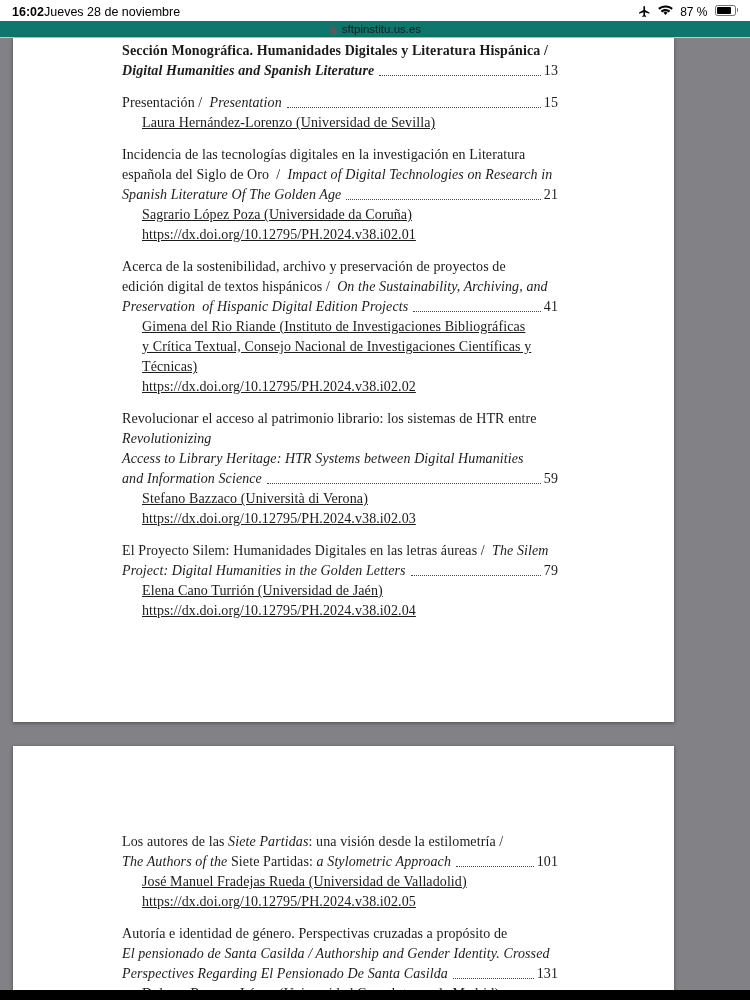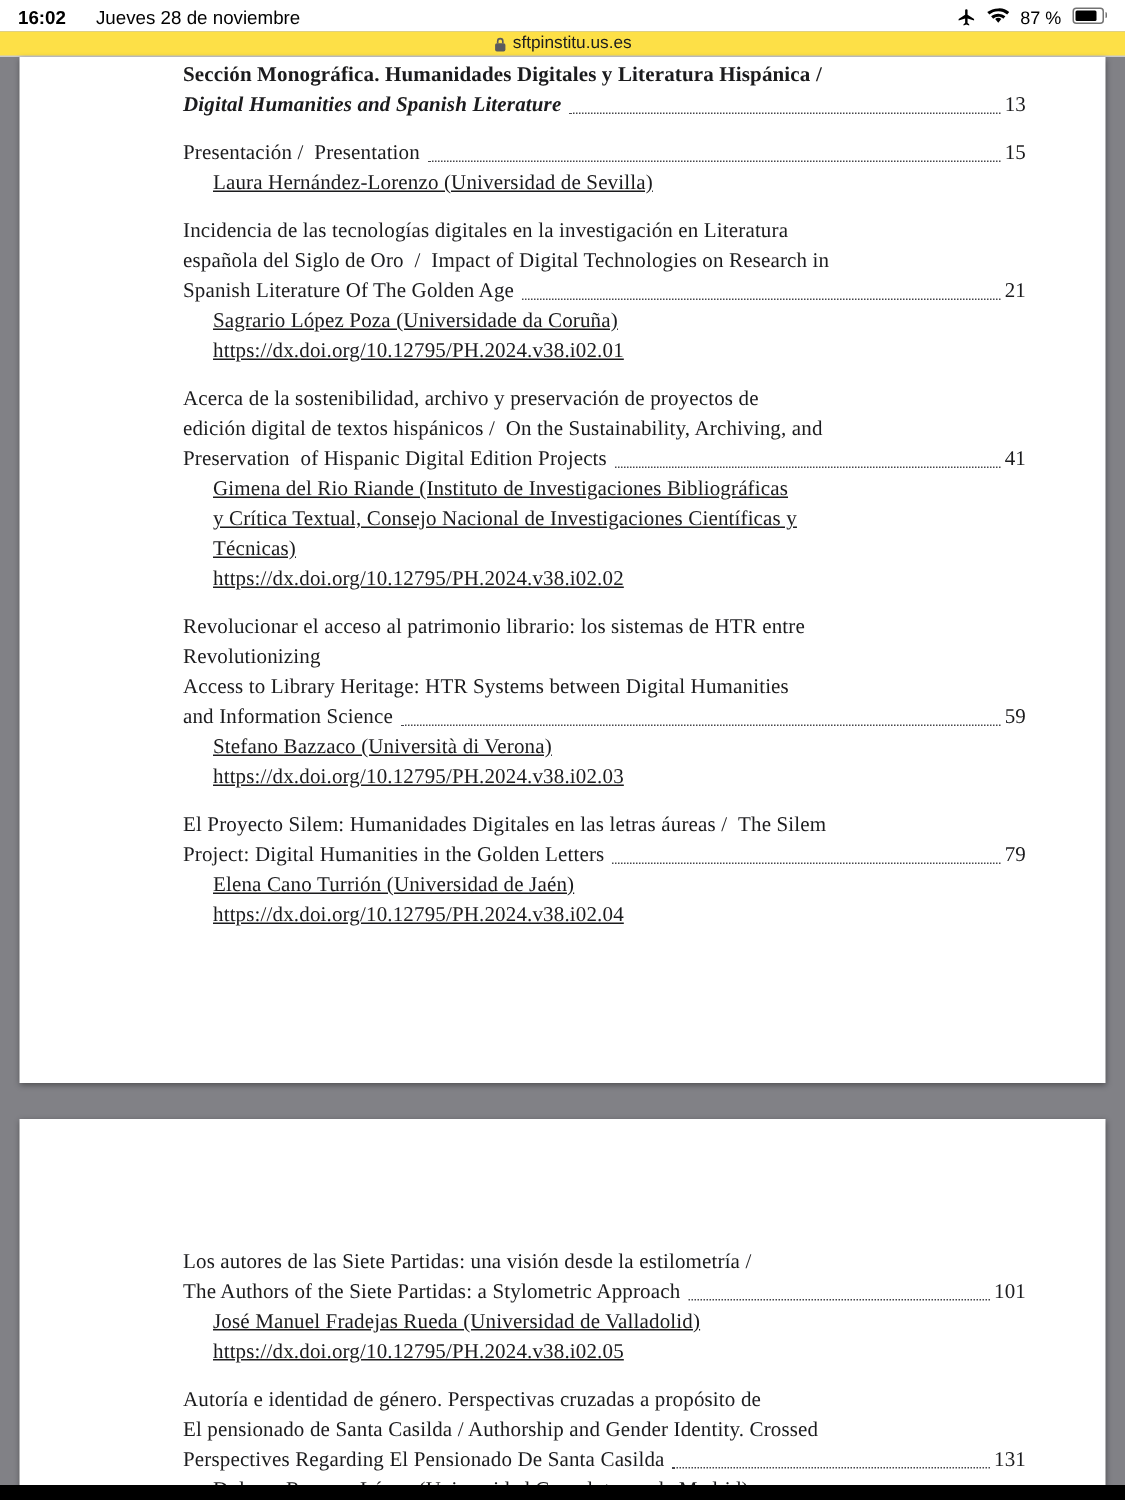--- a/index.html
+++ b/index.html
@@ -12,66 +12,66 @@
     position: relative;
   }
 
   
   .status-bar {
     height: 21px; background: #ffffff;
     display: flex; justify-content: space-between; align-items: center;
     padding: 3px 12px 0 12px;
     font-size: 12.5px; color: #000;
   }
-  .status-left { display: flex; gap: 20px; align-items: center; }
+  .status-left { display: flex; gap: 0; align-items: center; }
   .status-time { font-weight: 700; }
   .status-date { font-weight: 400; }
   .status-right { display: flex; gap: 7px; align-items: flex-start; }
   .status-right .percent { font-size: 12px; font-weight: 400; }
   .icon { display: inline-flex; align-items: center; }
   .battery { display: inline-flex; align-items: center; }
   .battery-body {
     width: 21px; height: 10.5px;
     border: 1px solid rgba(0,0,0,.55); border-radius: 2.5px; padding: 1px;
   }
   .battery-fill { display: block; height: 100%; background: #000; border-radius: 1px; }
   .battery-cap {
     width: 1.5px; height: 4px; background: rgba(0,0,0,.55);
     border-radius: 0 1px 1px 0; margin-left: 1px;
   }
 
   
   .toolbar {
-    height: 17px; background: #fde047;
+    height: 17px; background: #0f766e;
     display: flex; justify-content: center; align-items: center; gap: 4px;
     font-size: 11.5px; color: #1c1c1e;
     border-bottom: 1px solid #c9c9cb;
   }
 
   
   .viewport {
     position: absolute; top: 38px; left: 0; right: 0; bottom: 0;
     background: #818186; padding: 0 13px;
   }
   .pdf-page {
-    width: 724px; background: #ffffff;
+    width: 661px; background: #ffffff;
     box-shadow: 0 1px 4px rgba(0,0,0,.4);
-    padding-left: 109px; padding-right: 53px;
+    padding-left: 109px; padding-right: 116px;
     font-family: "Liberation Serif", serif;
     font-size: 14px; color: #1b1b1d; letter-spacing: 0.1px;
   }
   .page1 { height: 684px; padding-top: 3px; }
   .page-gap { height: 24px; }
   .page2 { height: 254px; padding-top: 86px; overflow: hidden; }
 
   
   .entry { margin-bottom: 12px; }
   .toc-line { display: flex; align-items: baseline; line-height: 20px; white-space: pre; }
   .seg-r { font-style: normal; }
-  .seg-i { }
+  .seg-i { font-style: italic; }
   .seg-b { font-weight: 700; }
   .seg-bi { font-weight: 700; font-style: italic; }
   .leader {
     flex: 1 1 auto; min-width: 16px; align-self: flex-end;
     border-bottom: 1.6px dotted #46464a; margin: 0 3px 5px 5px;
   }
   .page-num { flex: 0 0 auto; }
   .author-line, .doi-line { padding-left: 20px; line-height: 20px; white-space: pre; text-decoration: underline; }
   .doi-line { cursor: pointer; }
 

